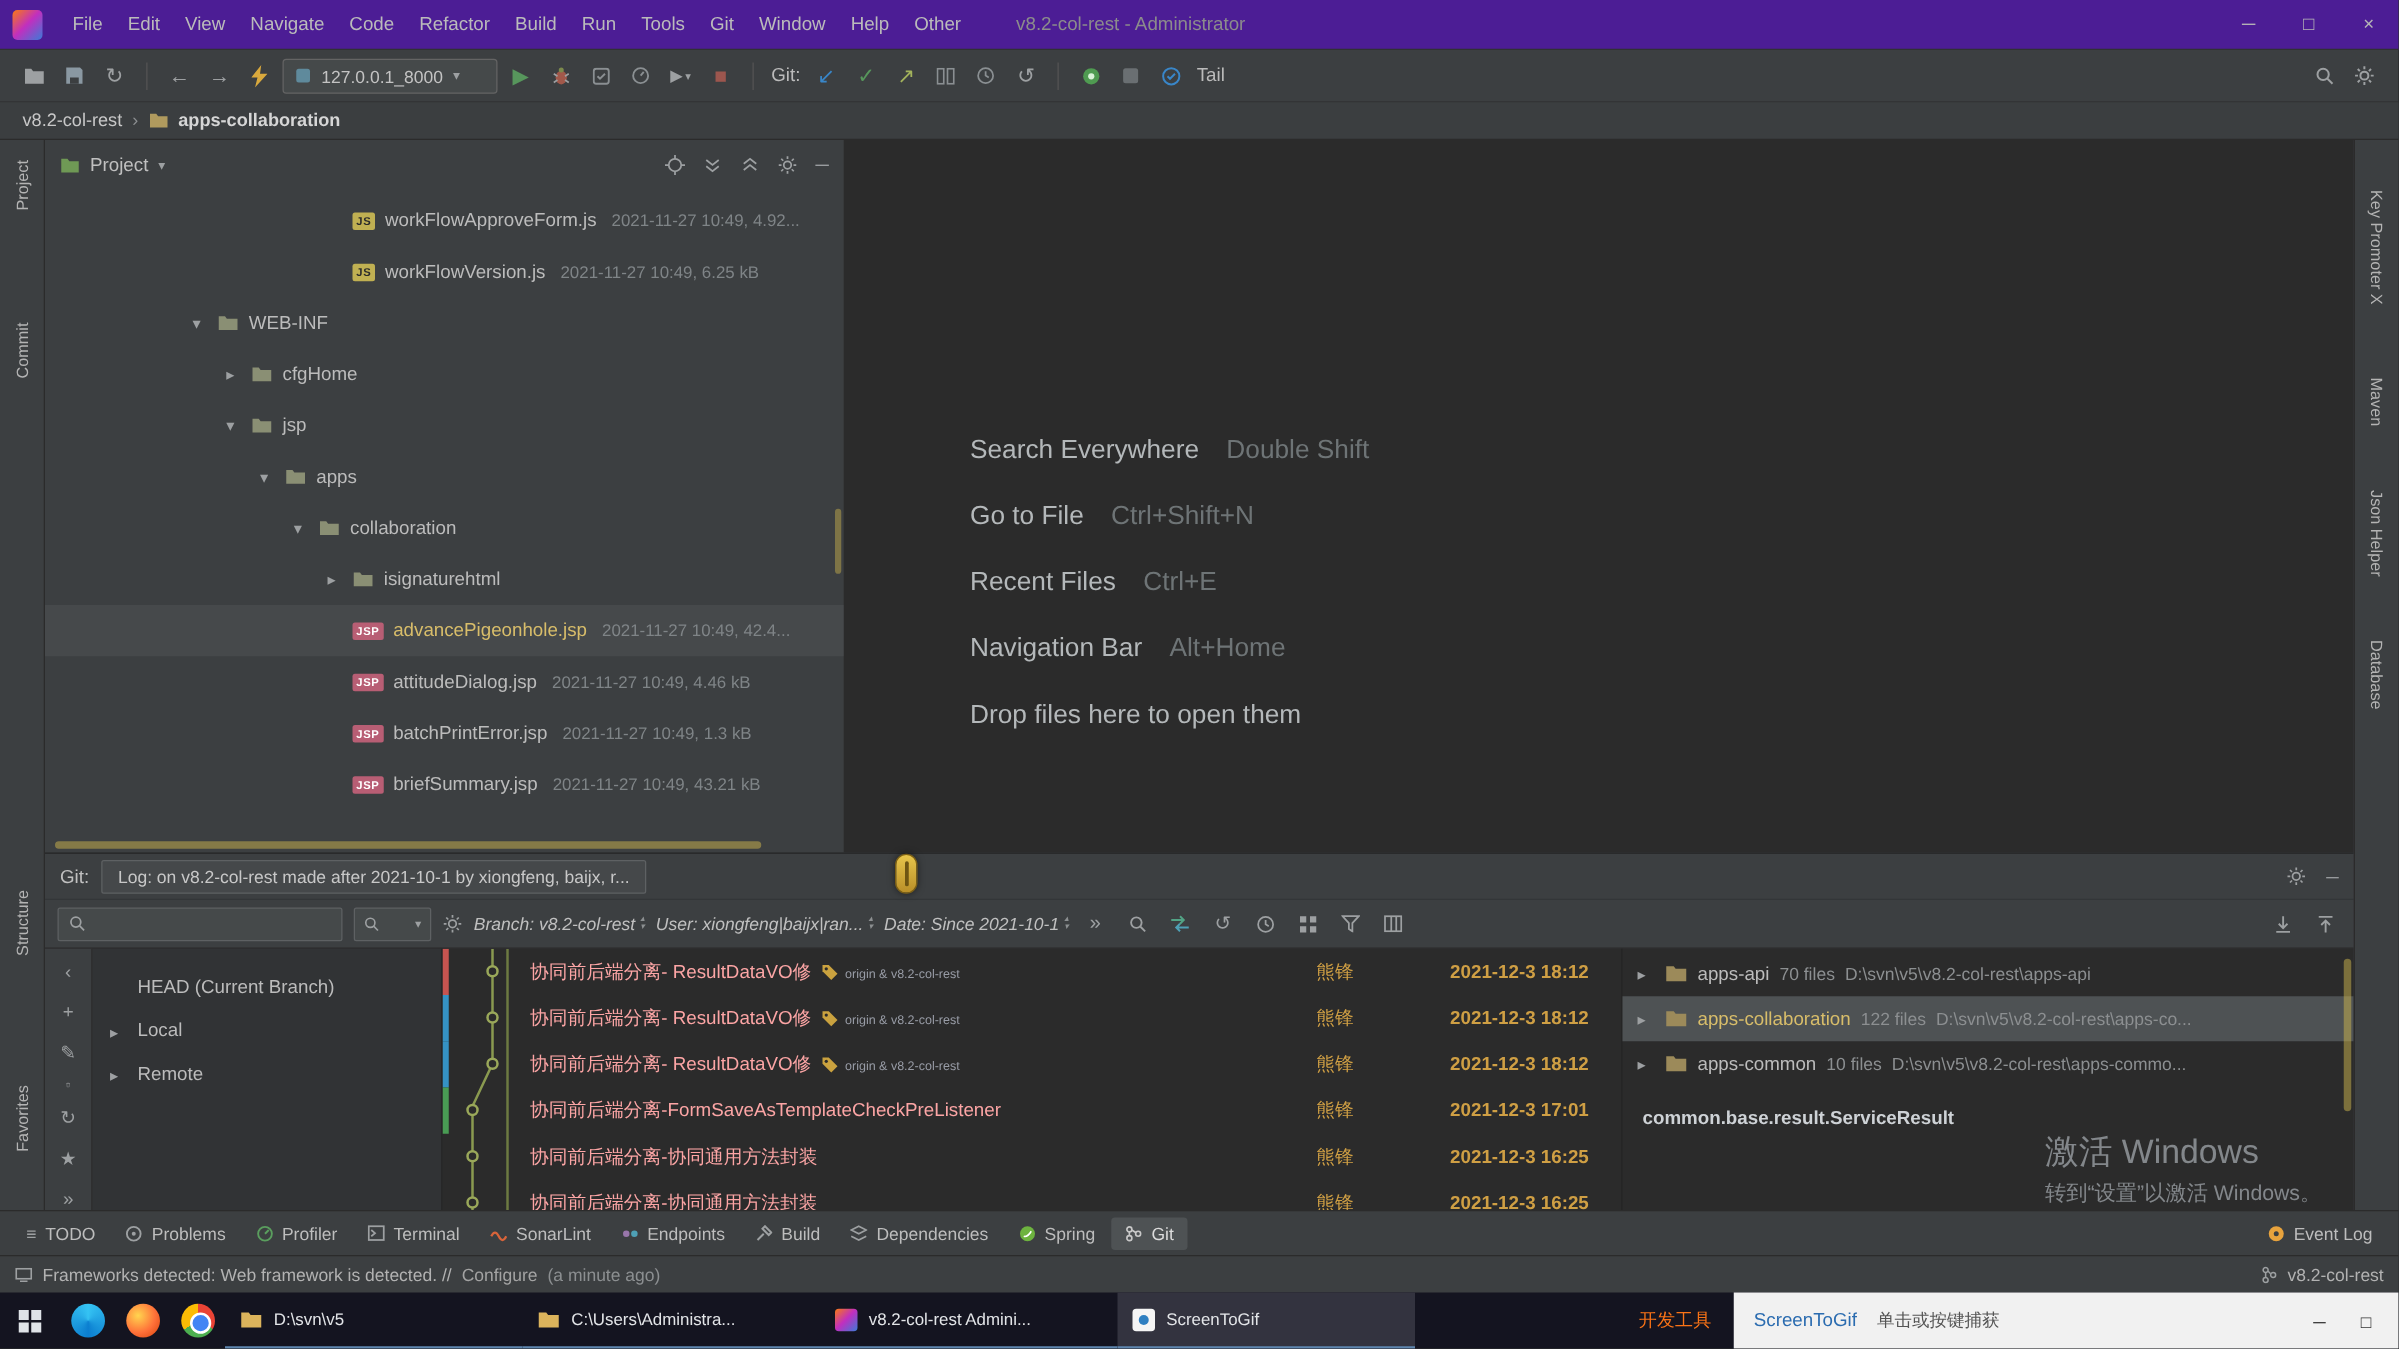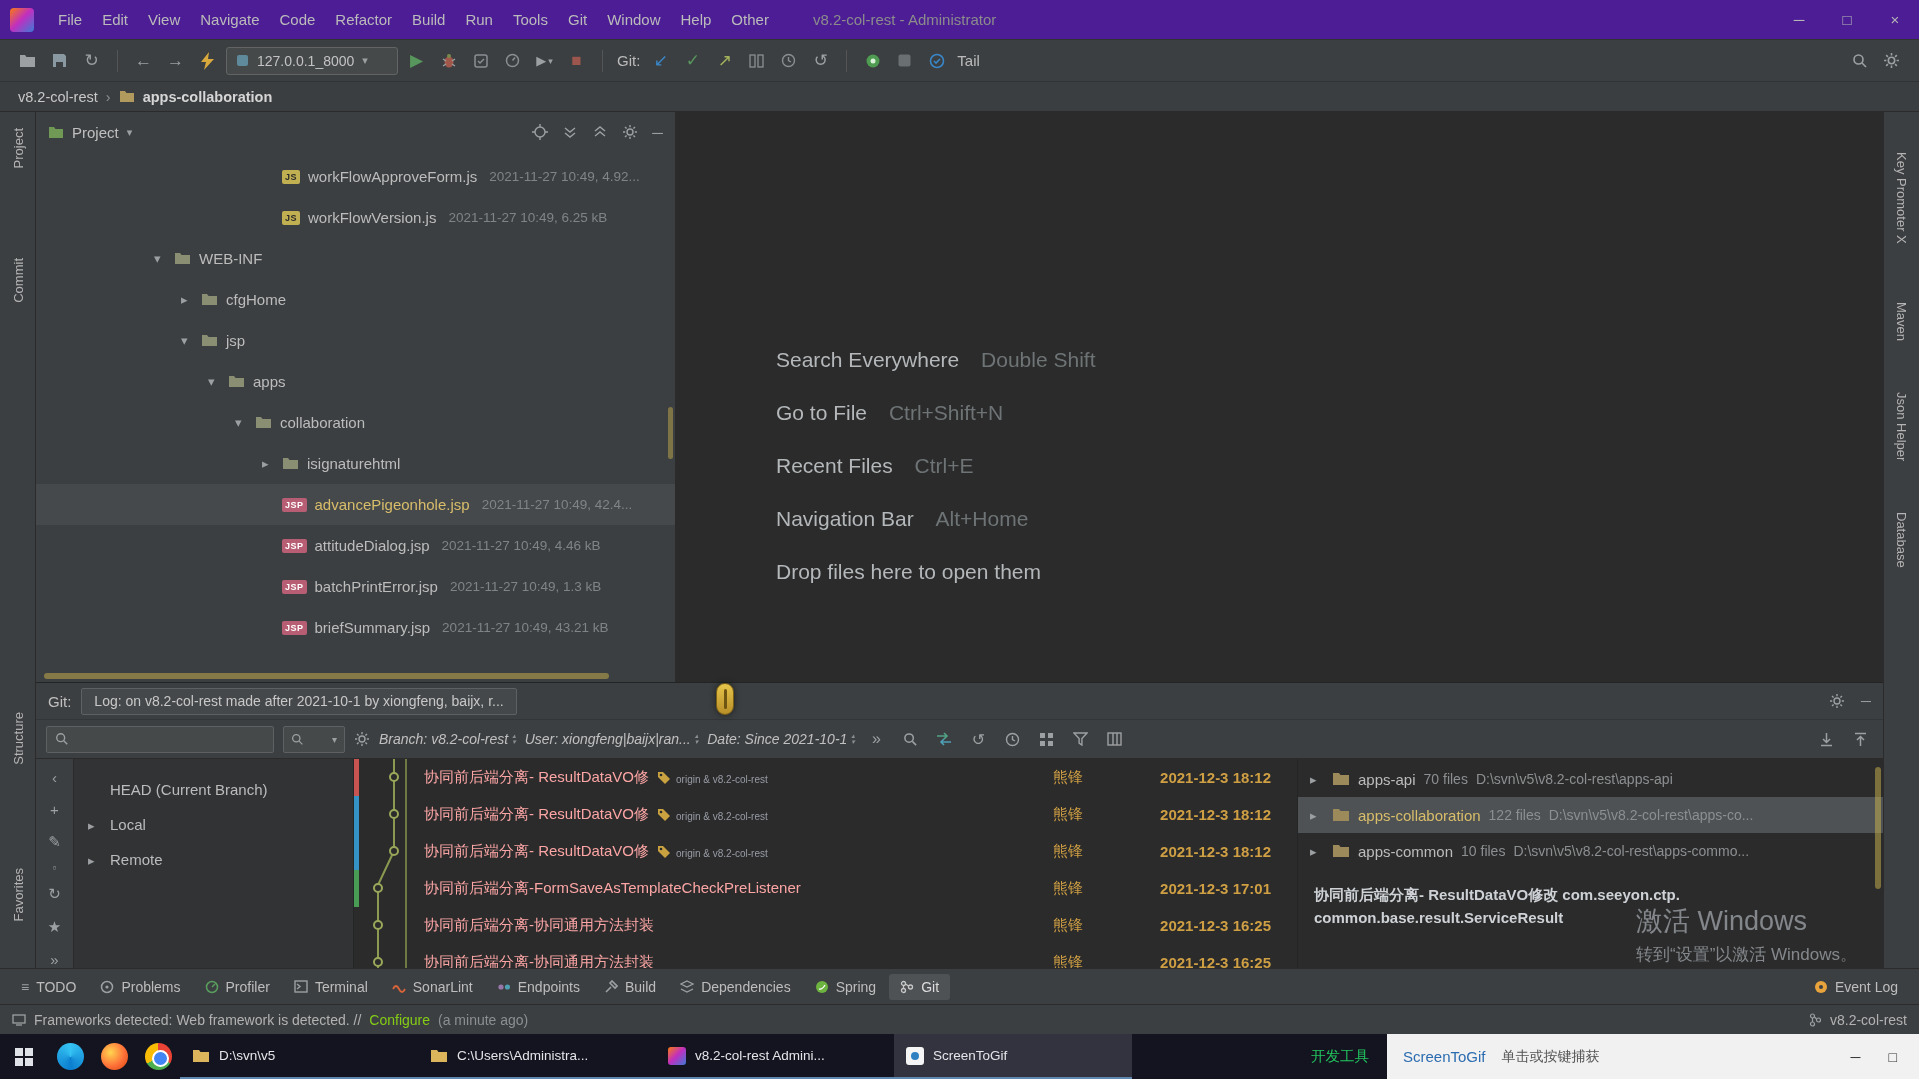--- a/index.html
+++ b/index.html
@@ -130,21 +130,21 @@
   .edge{background:conic-gradient(#35c3f3,#0b7ed0,#35c3f3);}
   .firefox{background:radial-gradient(circle at 35% 35%,#ffd54f,#ff7139 55%,#d6400a);}
   .chrome{background:conic-gradient(#ea4335 0 33%,#4caf50 33% 66%,#fbbc05 66% 100%);position:relative;}
   .chrome::after{content:"";position:absolute;left:7px;top:7px;width:13px;height:13px;border-radius:50%;background:#4285f4;border:2.5px solid #fff;}
   .task-btn{width:238px;display:flex;align-items:center;gap:9px;padding:0 12px;font-size:13.5px;color:#e3e5e8;border-bottom:2px solid #5f87b0;overflow:hidden;white-space:nowrap;}
   .task-btn.active{background:#33333f;}
   .folder16{width:18px;height:14px;flex:0 0 auto;}
   .idea16{width:18px;height:18px;border-radius:3px;background:linear-gradient(135deg,#f97a12,#c12fbf 48%,#3b7bd8);flex:0 0 auto;}
   .stg16{width:18px;height:18px;border-radius:3px;background:#f5f5f5;position:relative;flex:0 0 auto;}
   .stg16::after{content:"";position:absolute;left:5px;top:5px;width:8px;height:8px;border-radius:50%;background:#2f7fc1;}
-  .tray-label{display:flex;align-items:center;color:#22c55e;font-size:14.5px;margin:0 18px 0 auto;white-space:nowrap;}
+  .tray-label{display:flex;align-items:center;color:#f97316;font-size:14.5px;margin:0 18px 0 auto;white-space:nowrap;}
   .stg-window{width:532px;background:#f1f1f1;display:flex;align-items:center;gap:16px;padding:0 16px;color:#333;}
   .stg-title{color:#2b6cb0;font-size:15px;white-space:nowrap;}
   .stg-sub{flex:1;text-align:left;color:#555;font-size:14px;white-space:nowrap;}
   .stg-btn{color:#333;font-size:14px;padding:0 6px;}
   .g{display:inline-block;}
 </style>
 </head>
 <body>
 
 <div class="screen">
@@ -703,21 +703,20 @@
             <div class="file-row">
               <span class="tw g">▸</span>
               <svg class="folder16" viewBox="0 0 18 14">
                   <path d="M1 1h6l1.5 2H17v10H1z" fill="#9c8a5a"></path>
                 </svg>
               <span class="fname">apps-common</span>
               <span class="fmeta">10 files</span>
               <span class="fmeta">D:\svn\v5\v8.2-col-rest\apps-commo...</span>
             </div>
             <div class="details">
-              <div>协同前后端分离- ResultDataVO修改 com.seeyon.ctp.</div>
               <div>common.base.result.ServiceResult</div>
             </div>
             <div class="files-vscroll"></div>
             <div class="watermark">
               <div class="wm1">激活 Windows</div>
               <div class="wm2">转到“设置”以激活 Windows。</div>
             </div>
           </div>
 
         </div>
@@ -809,21 +808,21 @@
       </span>
     </span>
   </div>
 
   <div class="statusbar">
     <svg width="14" height="12" viewBox="0 0 14 12">
         <rect x="1" y="1" width="12" height="8" fill="none" stroke="#9da0a2" stroke-width="1.3"></rect>
         <path d="M4 11h6" stroke="#9da0a2" stroke-width="1.3"></path>
       </svg>
     <span>Frameworks detected: Web framework is detected. //</span>
-    <span style="color:#84cc16;">Configure</span>
+    <span style="color:#a3a3a3;">Configure</span>
     <span style="color:#8c8f91;">(a minute ago)</span>
     <span class="sb-right">
       <svg width="13" height="14" viewBox="0 0 13 14">
           <circle cx="3.5" cy="3" r="2" fill="none" stroke="#9da0a2" stroke-width="1.2"></circle>
           <circle cx="3.5" cy="11" r="2" fill="none" stroke="#9da0a2" stroke-width="1.2"></circle>
           <circle cx="9.5" cy="7" r="2" fill="none" stroke="#9da0a2" stroke-width="1.2"></circle>
           <path d="M3.5 5v4M5.5 4l2 2" stroke="#9da0a2" stroke-width="1.2"></path>
         </svg>
       <span>v8.2-col-rest</span>
     </span>

